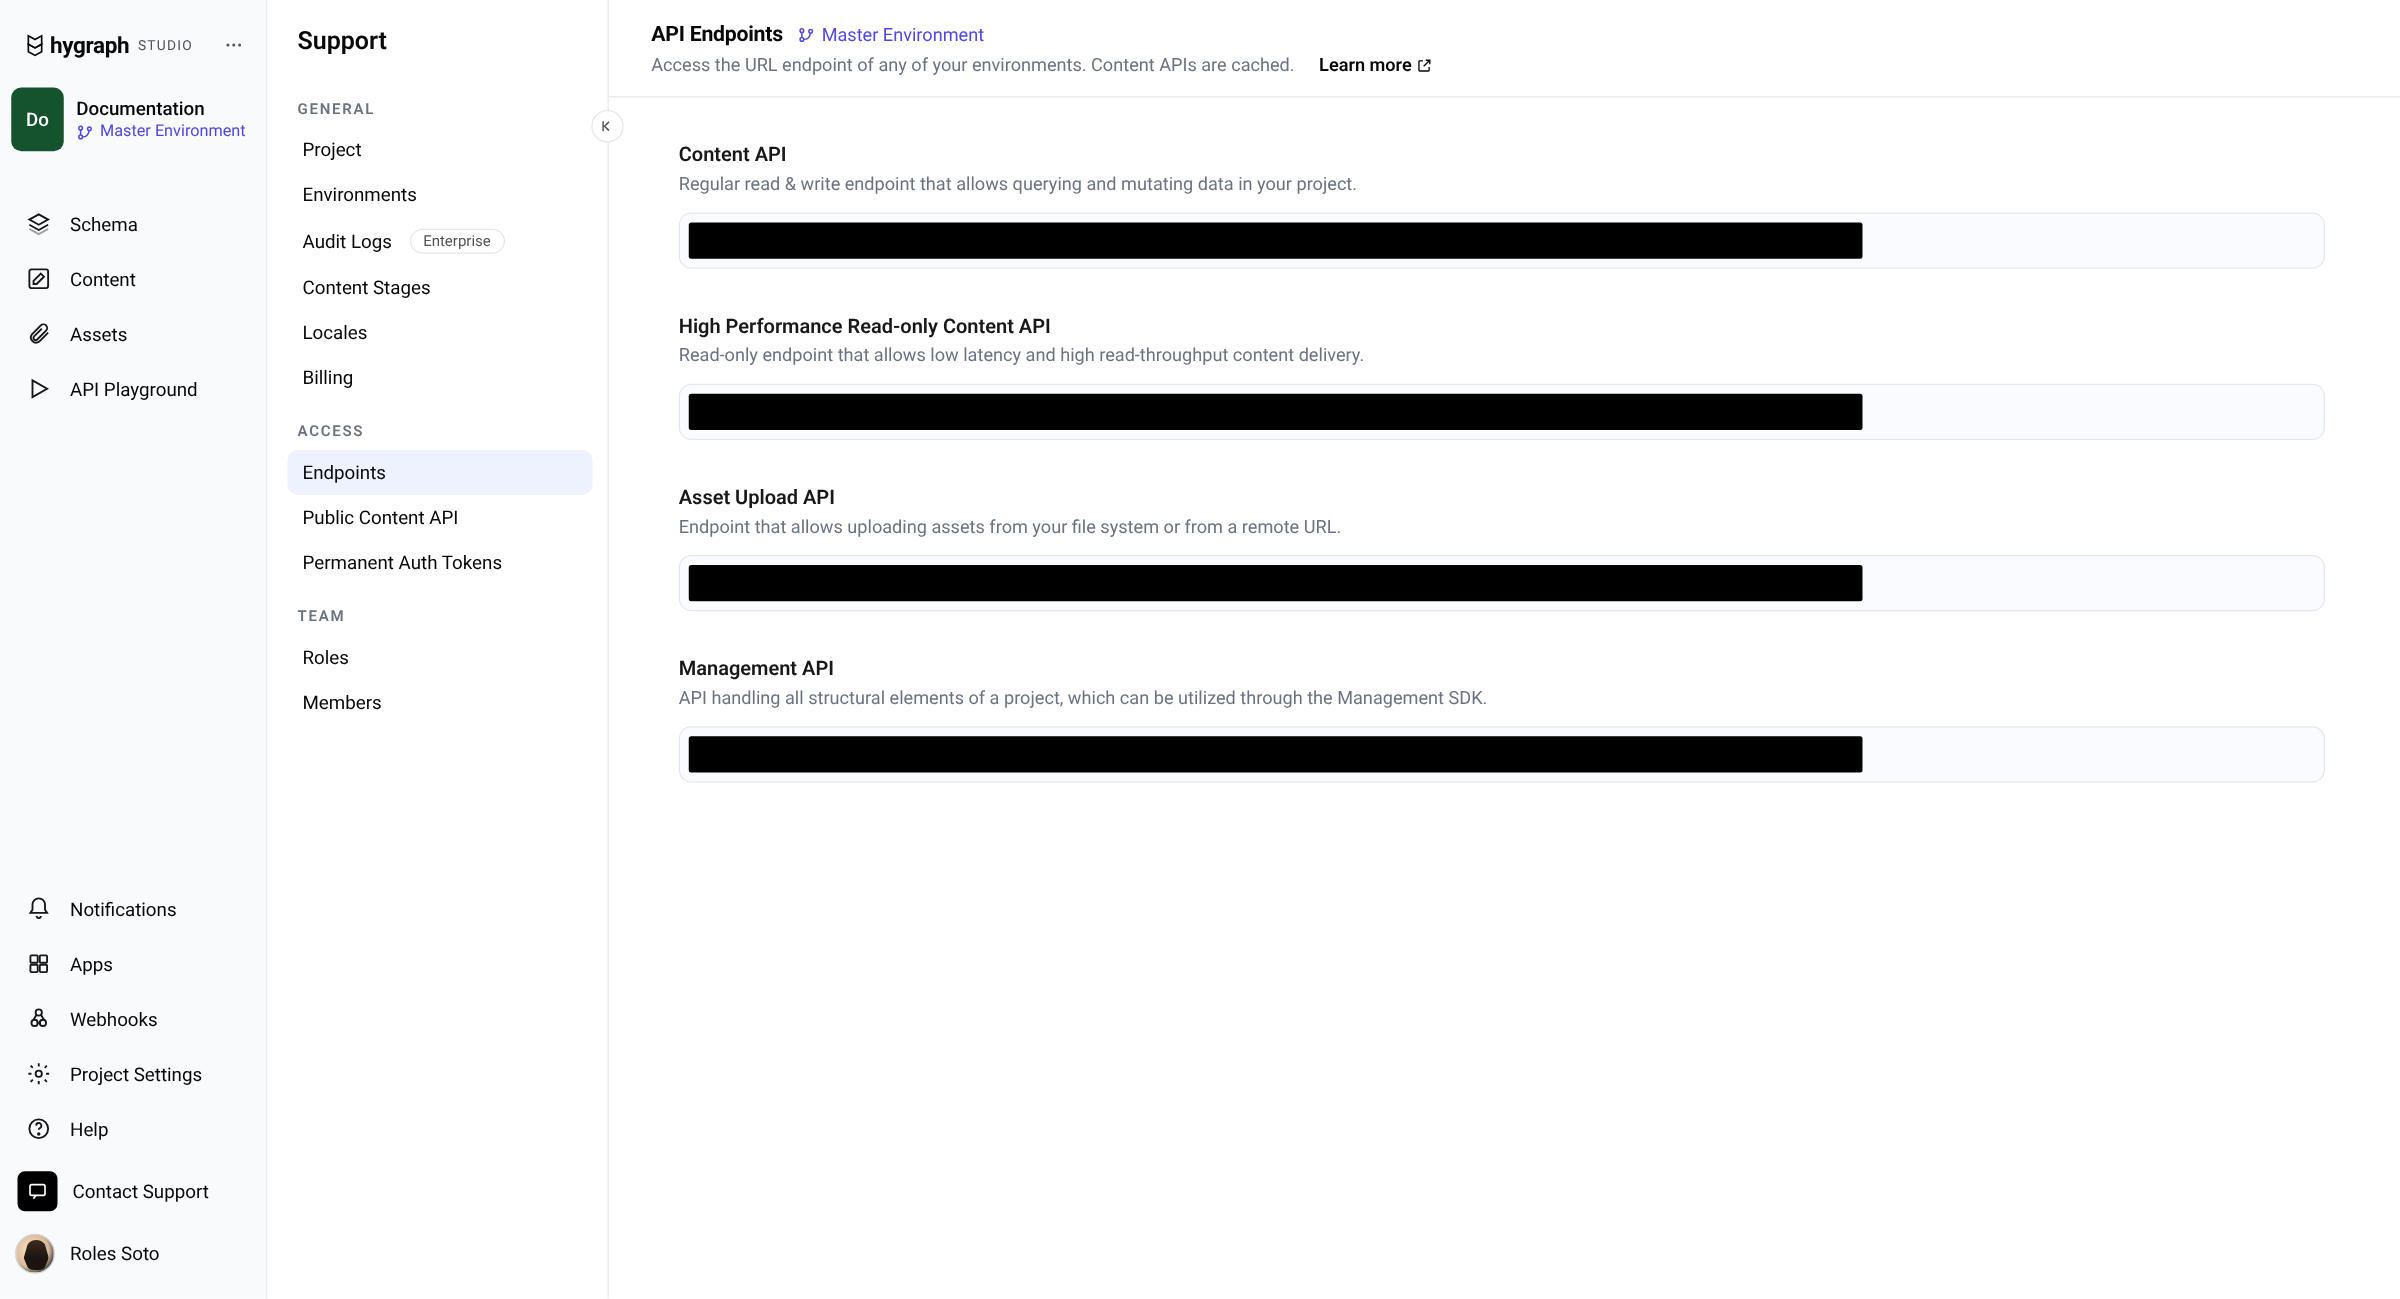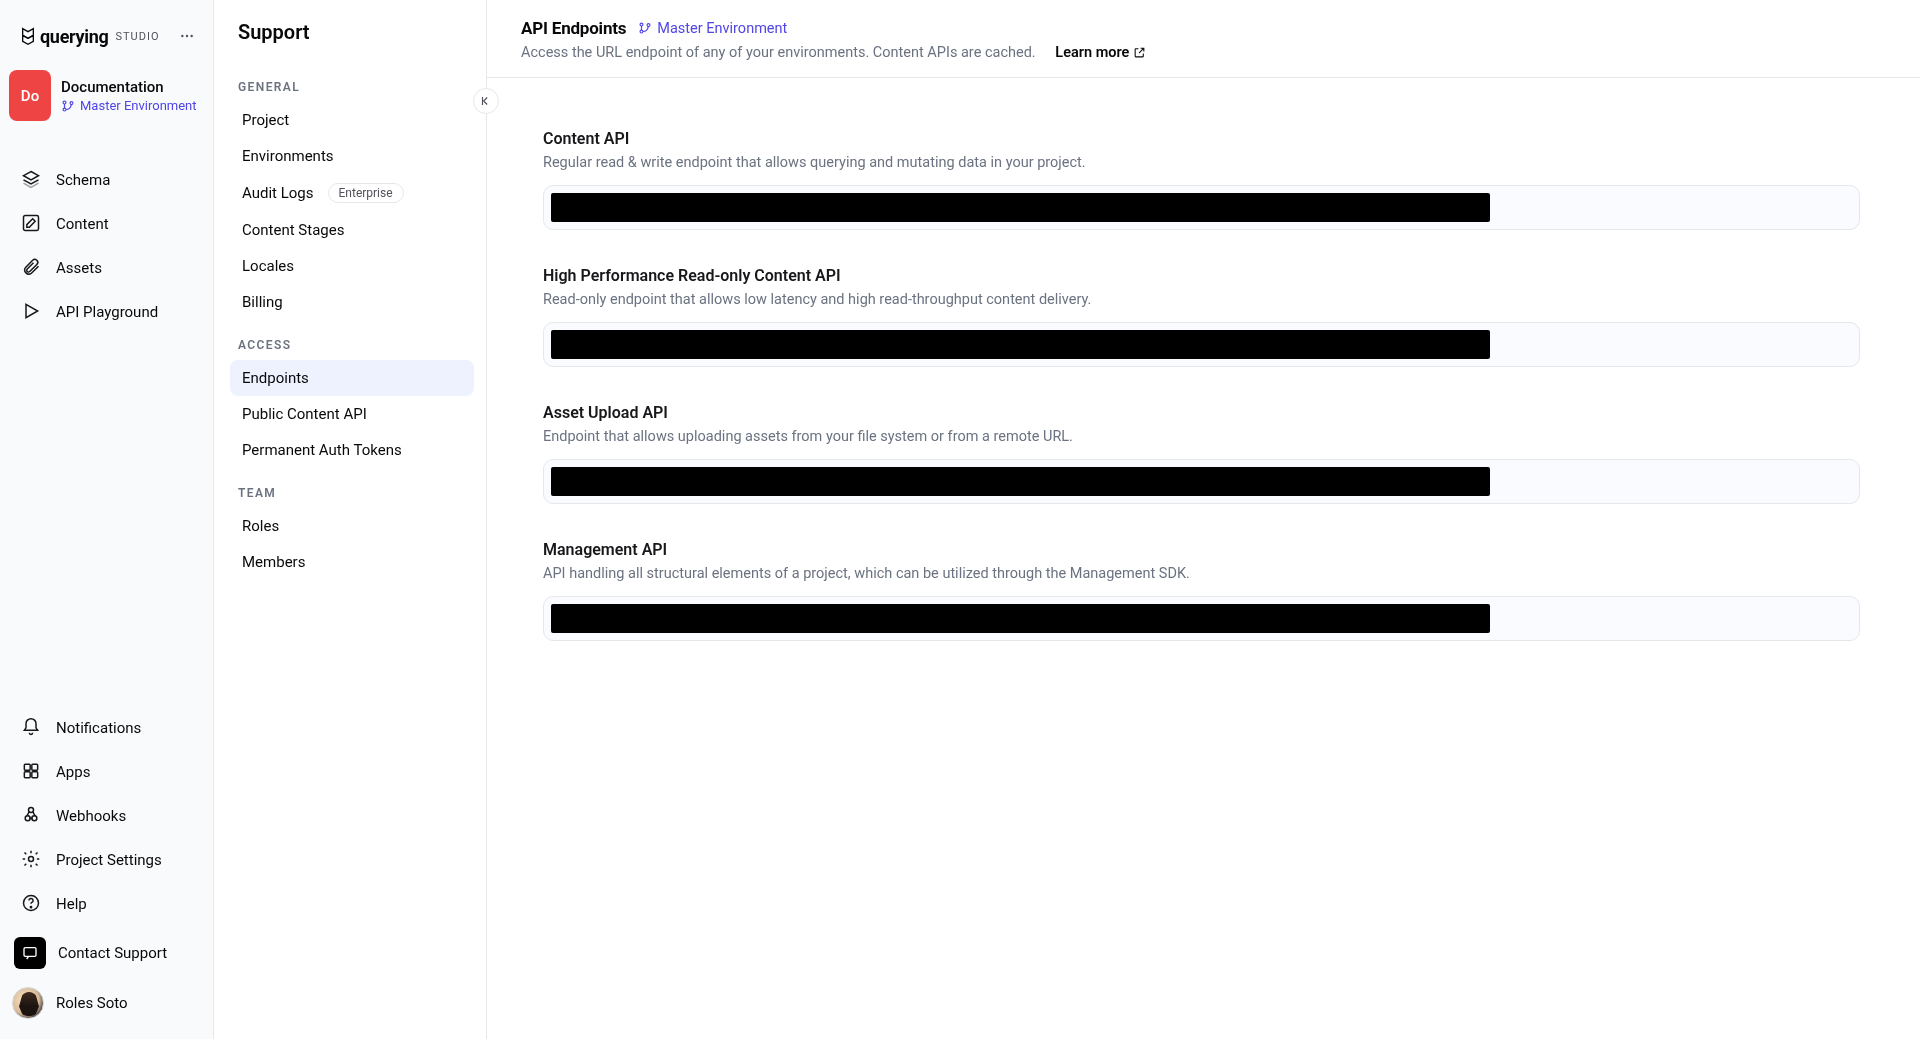--- a/index.html
+++ b/index.html
@@ -27,21 +27,21 @@
       justify-content: space-between;
     }
     .logo-text { font-size: 18px; font-weight: 700; letter-spacing: -0.3px; display:flex; align-items:center; gap:4px;}
     .logo-studio { font-weight: 400; font-size: 11px; letter-spacing: 1px; color:#52525b; margin-left:3px;}
     .logo-mark svg { width: 16px; height: 20px; }
     .project-block {
       display:flex; align-items:center;
       padding: 6px 10px 6px 9px; gap: 10px;
     }
     .project-avatar {
-      width: 42px; height: 51px; background: #ef4444; color:#fff;
+      width: 42px; height: 51px; background: #14532d; color:#fff;
       border-radius: 8px; display:flex; align-items:center; justify-content:center;
       font-size: 15px; font-weight: 500;
     }
     .project-meta{ display:flex; flex-direction:column; gap:2px;}
     .project-name{ font-size:15px; font-weight:500; color:#09090b;}
     .env-row{ display:flex; align-items:center; gap:5px; color:#5046e5; font-size:13px;}
 
     .nav-group { display:flex; flex-direction:column; gap:4px; padding: 6px 8px 6px 10px; }
     .nav-spacer-top{ margin-top: 26px;}
     .nav-item{
@@ -96,21 +96,21 @@
     }
     .snav-item.active{ background:#eef2ff; }
     .snav-item.badge-row{ justify-content:flex-start;}
     .badge{
       font-size:12px; color:#52525b; border:1px solid #e5e7eb;
       padding:2px 10px; border-radius:999px; margin-left:6px;
     }
 
     
     .main{
-      flex:1; display:flex; flex-direction:column; overflow:auto;gap:15px;
+      flex:1; display:flex; flex-direction:column; overflow:auto;
     }
     .header{
       padding:18px 34px 16px;
       border-bottom:1px solid #e5e7eb;
     }
     .header-top{ display:flex; align-items:center; gap:12px;}
     .h-title{ font-size:17px; font-weight:700; letter-spacing:-0.2px;}
     .env-chip{ display:flex; align-items:center; gap:5px; color:#5046e5; font-size:14.5px;}
     .header-sub{ color:#6b7280; font-size:14.5px; padding-top:6px;}
     .learn-more{ color:#09090b; font-weight:600; margin-left:16px; display:inline-flex; align-items:center; gap:4px; cursor:pointer;}
@@ -130,21 +130,21 @@
 
 <aside class="sidebar-primary">
   <div class="logo-row">
     <span class="logo-text">
       <span class="logo-mark">
         <svg viewBox="0 0 24 28" fill="none" stroke="currentColor" stroke-width="2">
           <path d="M4 3l8 4.5L20 3v10l-8 4.5L4 13V3z"></path>
           <path d="M4 13l8 4.5 8-4.5v9l-8 4.5L4 22v-9z"></path>
         </svg>
       </span>
-      <span>querying</span>
+      <span>hygraph</span>
       <span class="logo-studio">STUDIO</span>
     </span>
     <span class="ellipsis-btn">
       <svg width="16" height="16" viewBox="0 0 24 24" fill="currentColor">
         <circle cx="5" cy="12" r="1.8"></circle>
           <circle cx="12" cy="12" r="1.8"></circle>
           <circle cx="19" cy="12" r="1.8"></circle>
       </svg>
     </span>
   </div>

